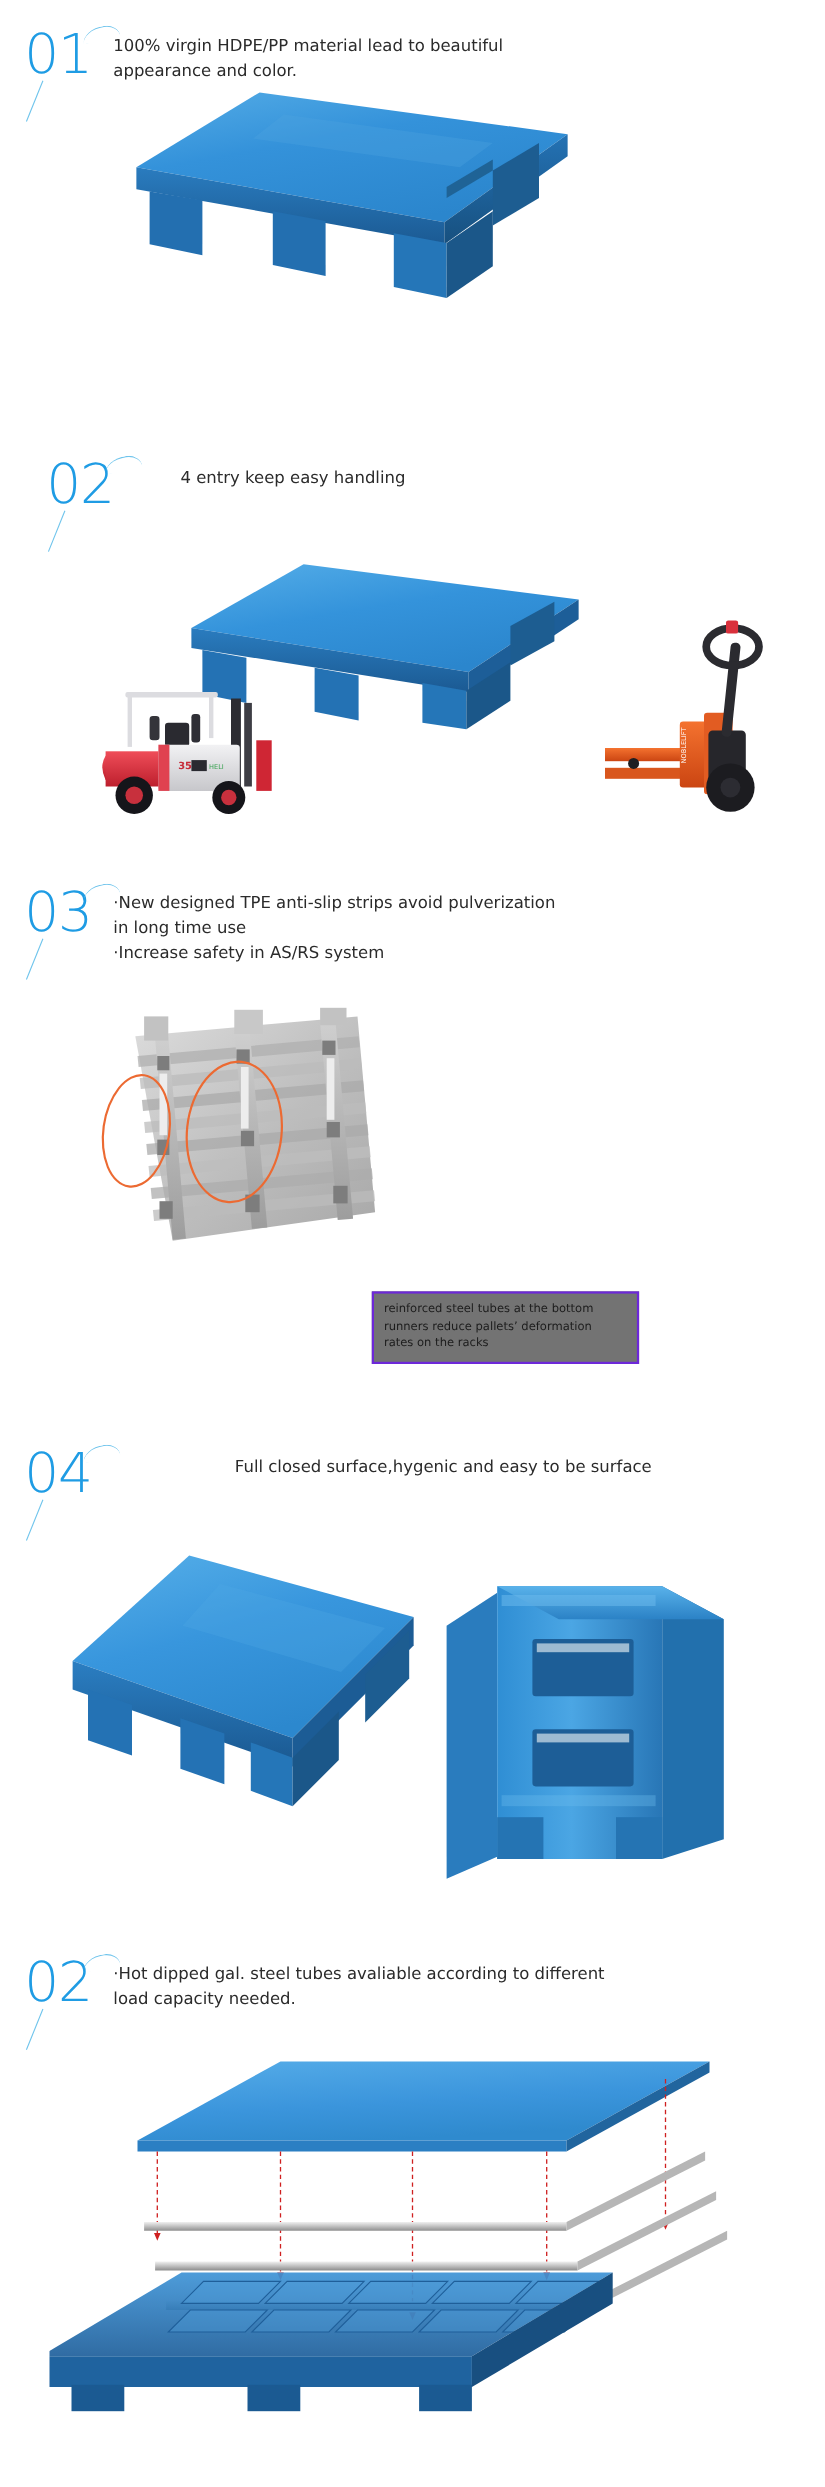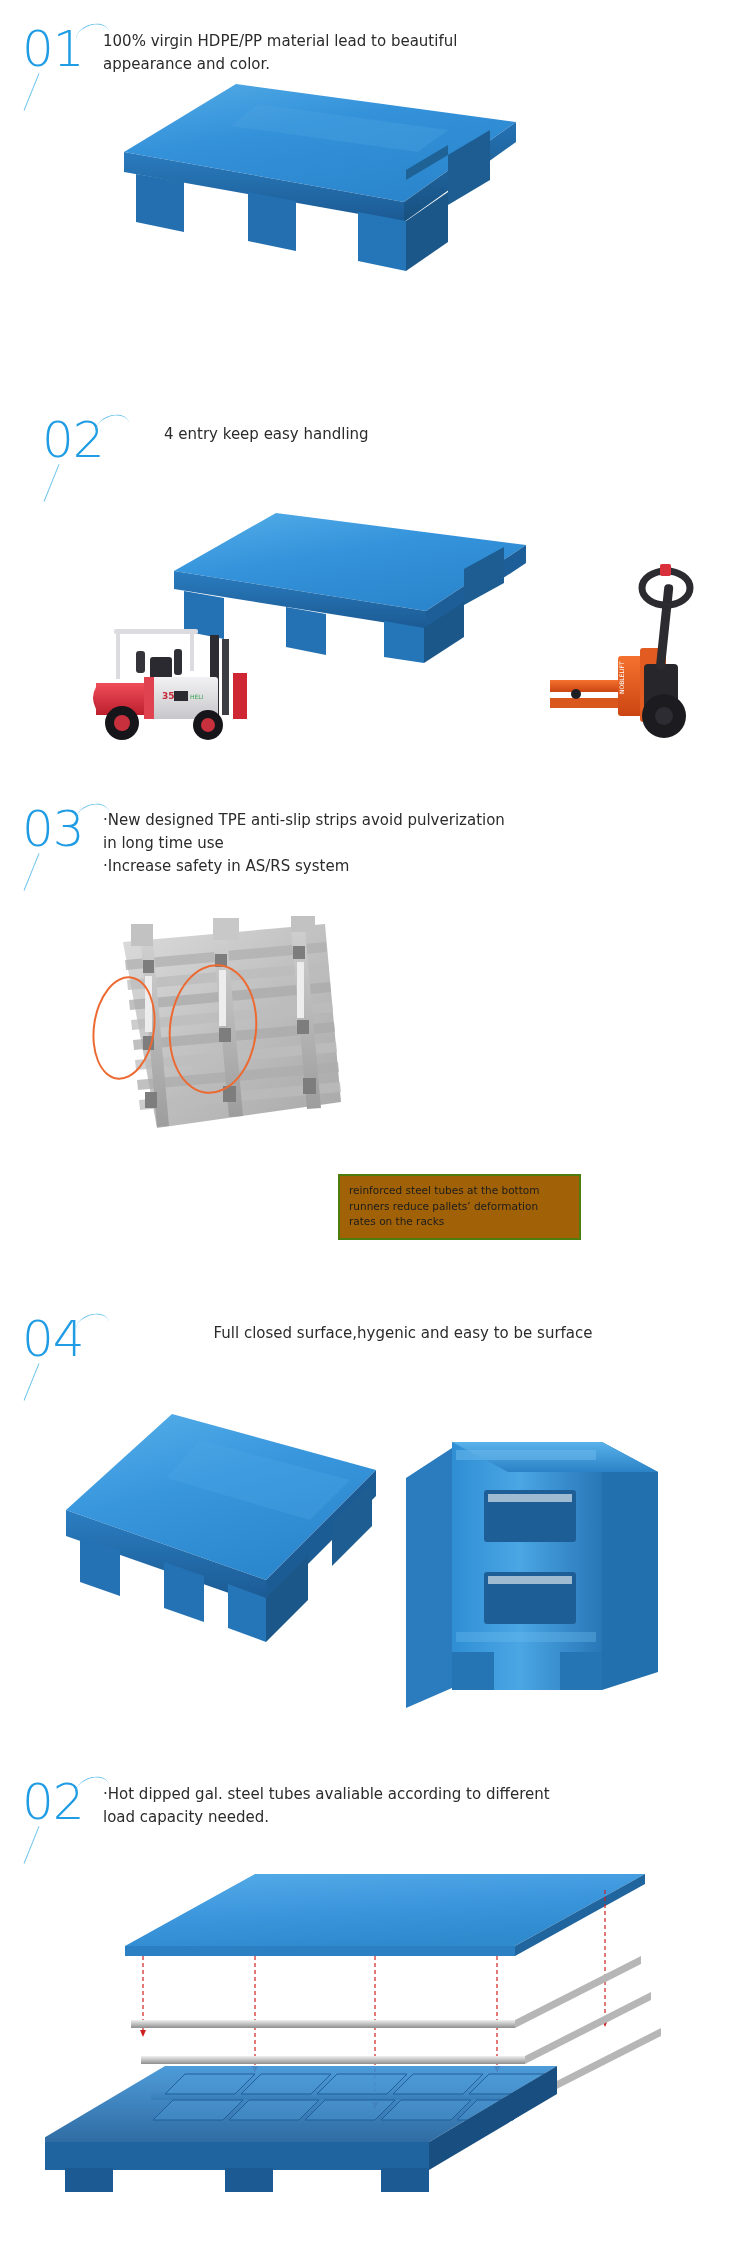--- a/index.html
+++ b/index.html
@@ -61,22 +61,22 @@
   
   .pt { position: absolute; }
   .ellipse {
     position: absolute;
     border: 2.2px solid #ec6a32;
     border-radius: 50%;
     background: transparent;
   }
   .callout {
     position: absolute;
-    border: 2px solid #4d7c0f;
-    background: #a16207;
+    border: 2px solid #6d28d9;
+    background: #737373;
     padding: 7px 9px 8px 9px;
   }
   .callout p {
     font-family: "DejaVu Sans", sans-serif;
     font-size: 10.5px;
     line-height: 15.5px;
     color: #1c1c1c;
     white-space: nowrap;
   }
 

